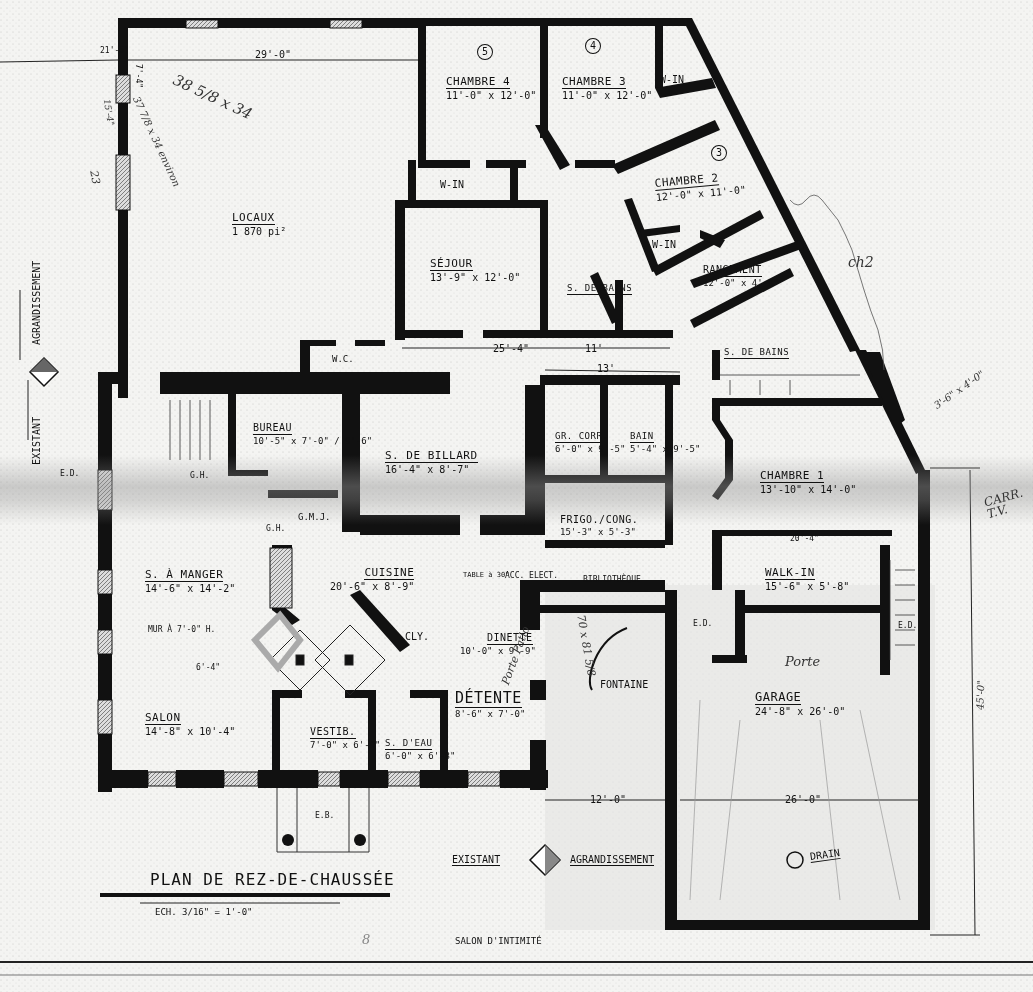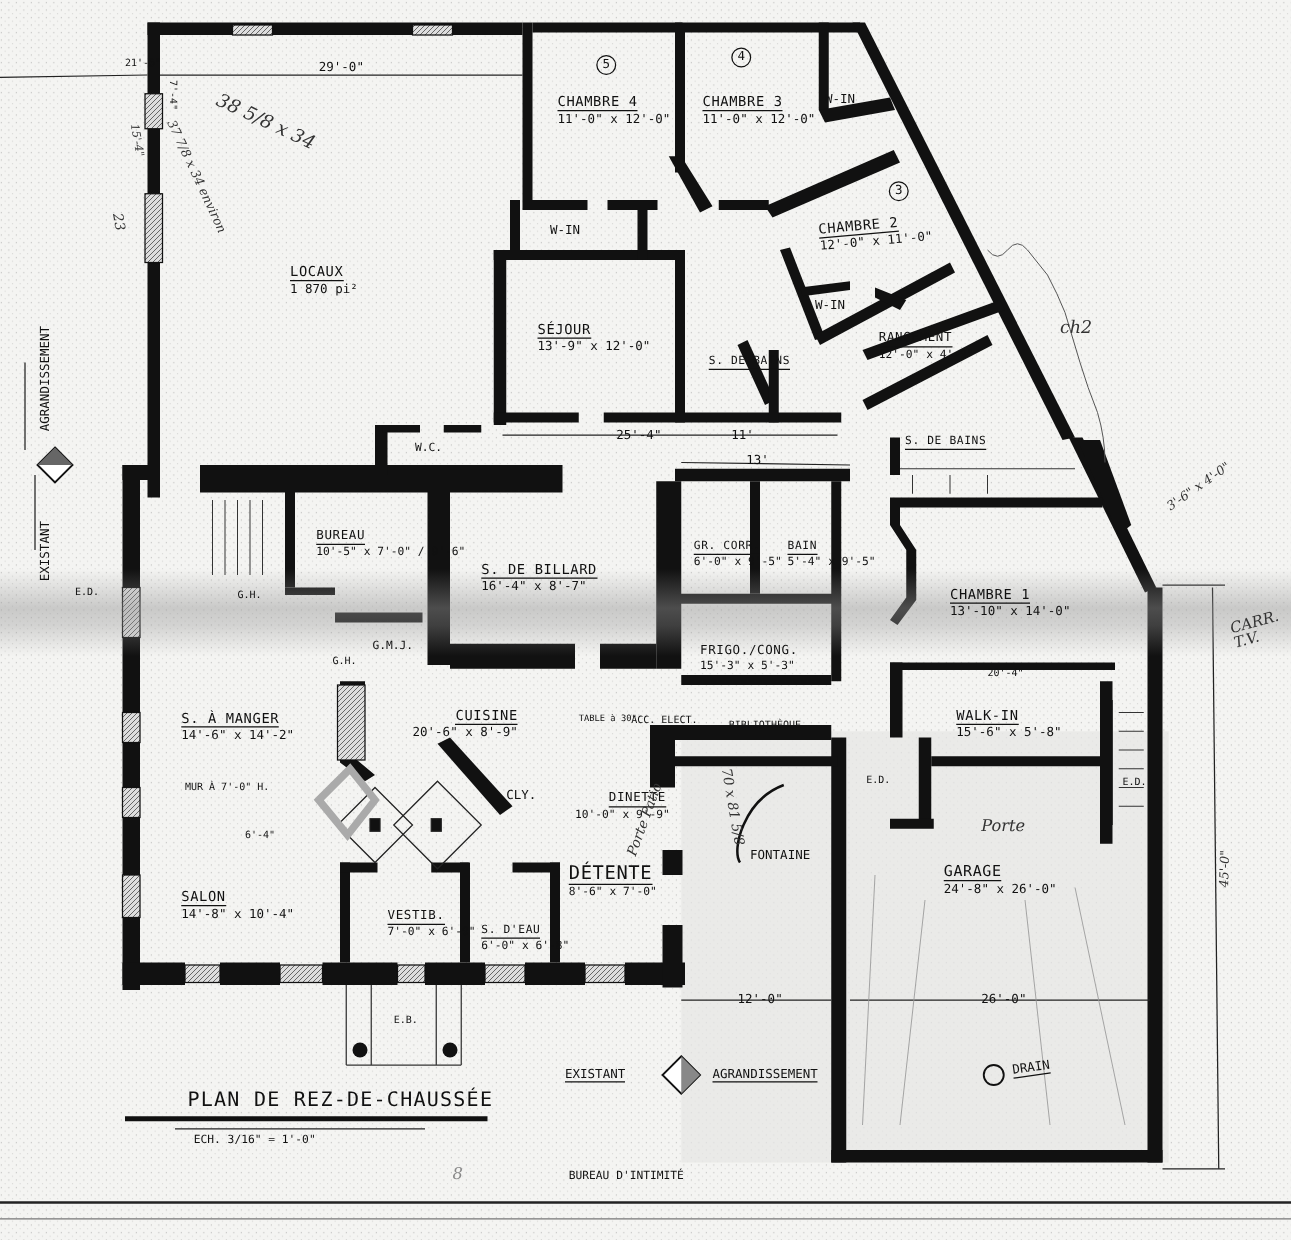--- a/index.html
+++ b/index.html
@@ -346,21 +346,21 @@
 <div class="lbl" style="left:505px;top:572px;font-size:8px;">ACC. ELECT.</div>
 <div class="lbl" style="left:463px;top:572px;font-size:7px;">TABLE à 30"</div>
 <div class="lbl" style="left:583px;top:576px;font-size:8px;">BIBLIOTHÈQUE</div>
 <div class="lbl" style="left:600px;top:680px;font-size:10px;">FONTAINE</div>
 <div class="lbl hand" style="left:485px;top:650px;font-size:11px;transform:rotate(-70deg);">Porte Patio</div>
 <div class="lbl hand" style="left:555px;top:640px;font-size:11px;transform:rotate(80deg);">70 x 81 5/8</div>
 <div class="lbl hand" style="left:785px;top:655px;font-size:13px;">Porte</div>
 <div class="lbl" style="left:148px;top:626px;font-size:8px;">MUR À 7'-0" H.</div>
 <div class="lbl dim" style="left:196px;top:664px;font-size:8px;">6'-4"</div>
 <div class="lbl" style="left:810px;top:850px;font-size:10px;border-bottom:1px solid #111;transform:rotate(-8deg);">DRAIN</div>
-<div class="lbl" style="left:455px;top:937px;font-size:9px;">BUREAU D'INTIMITÉ</div>
+<div class="lbl" style="left:455px;top:937px;font-size:9px;">SALON D'INTIMITÉ</div>
 <div class="lbl" style="left:60px;top:470px;font-size:8px;">E.D.</div>
 <div class="lbl" style="left:693px;top:620px;font-size:8px;">E.D.</div>
 <div class="lbl" style="left:898px;top:622px;font-size:8px;">E.D.</div>
 <div class="lbl" style="left:315px;top:812px;font-size:8px;">E.B.</div>
 <div class="lbl" style="left:190px;top:472px;font-size:8px;">G.H.</div>
 <div class="lbl" style="left:266px;top:525px;font-size:8px;">G.H.</div>
 <div class="lbl" style="left:298px;top:513px;font-size:9px;">G.M.J.</div>
 <div class="lbl hand" style="left:362px;top:933px;font-size:13px;color:#888;">8</div>
 <div class="lbl" style="left:405px;top:632px;font-size:10px;">CLY.</div>
 

